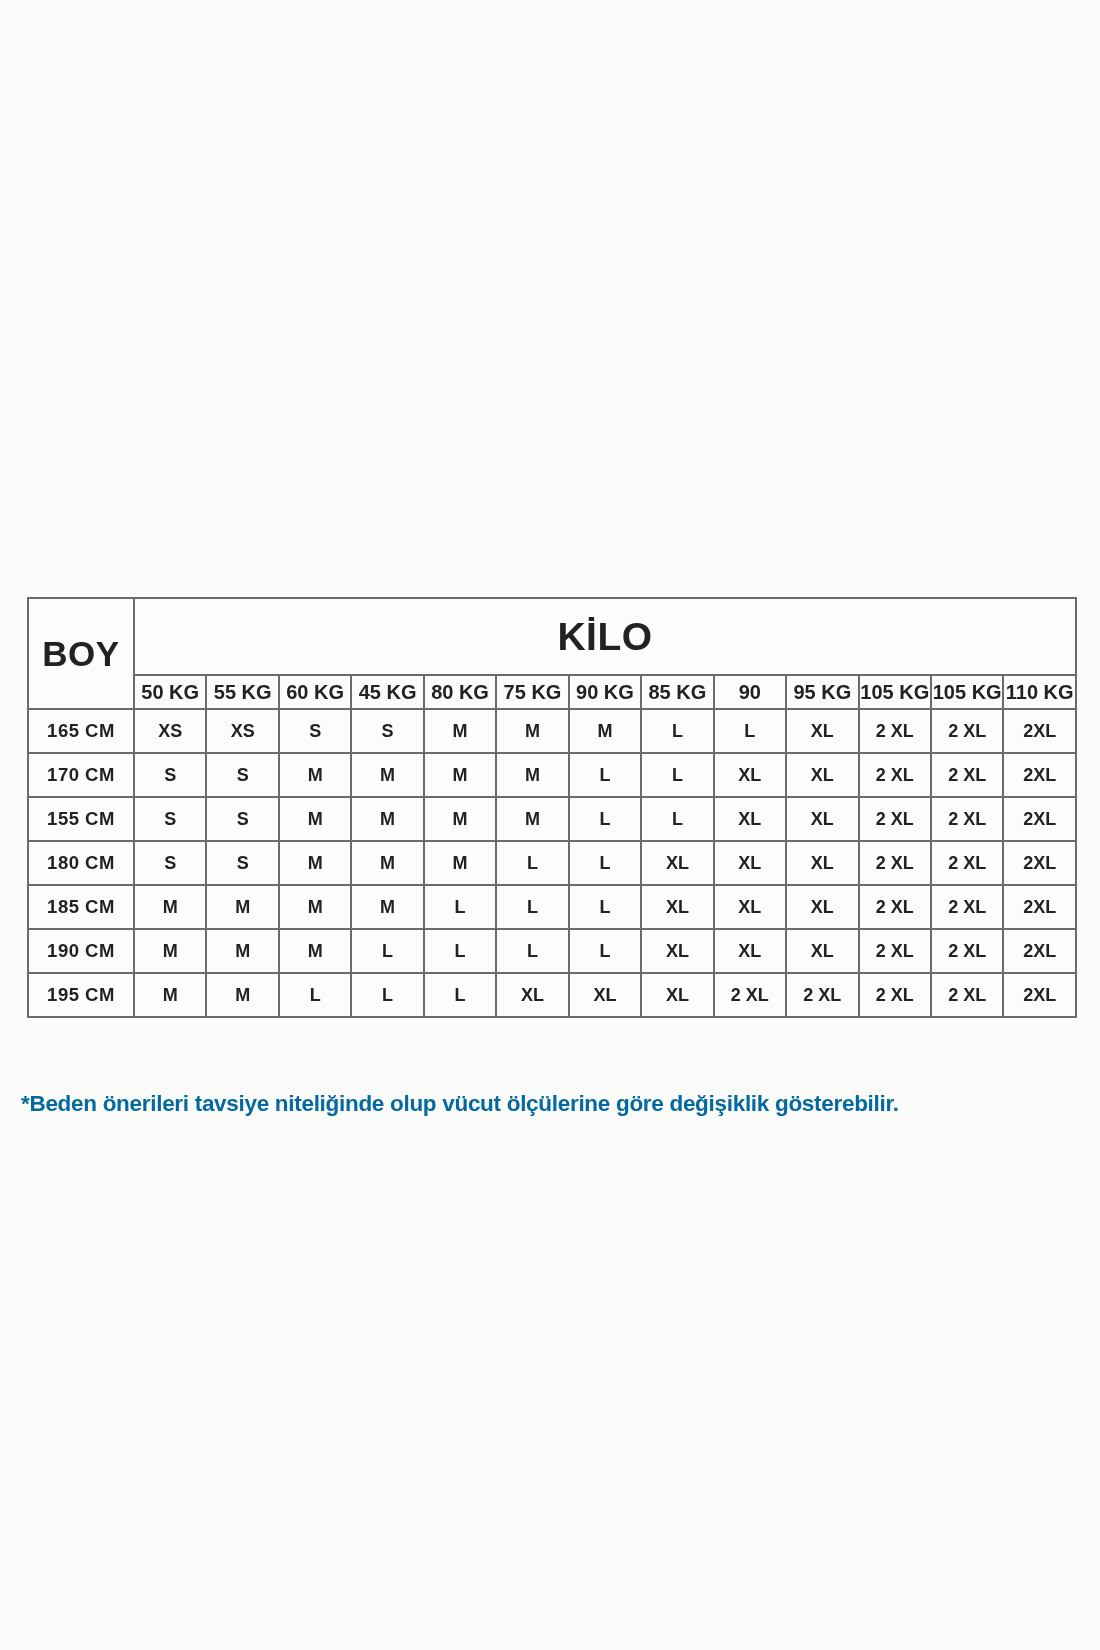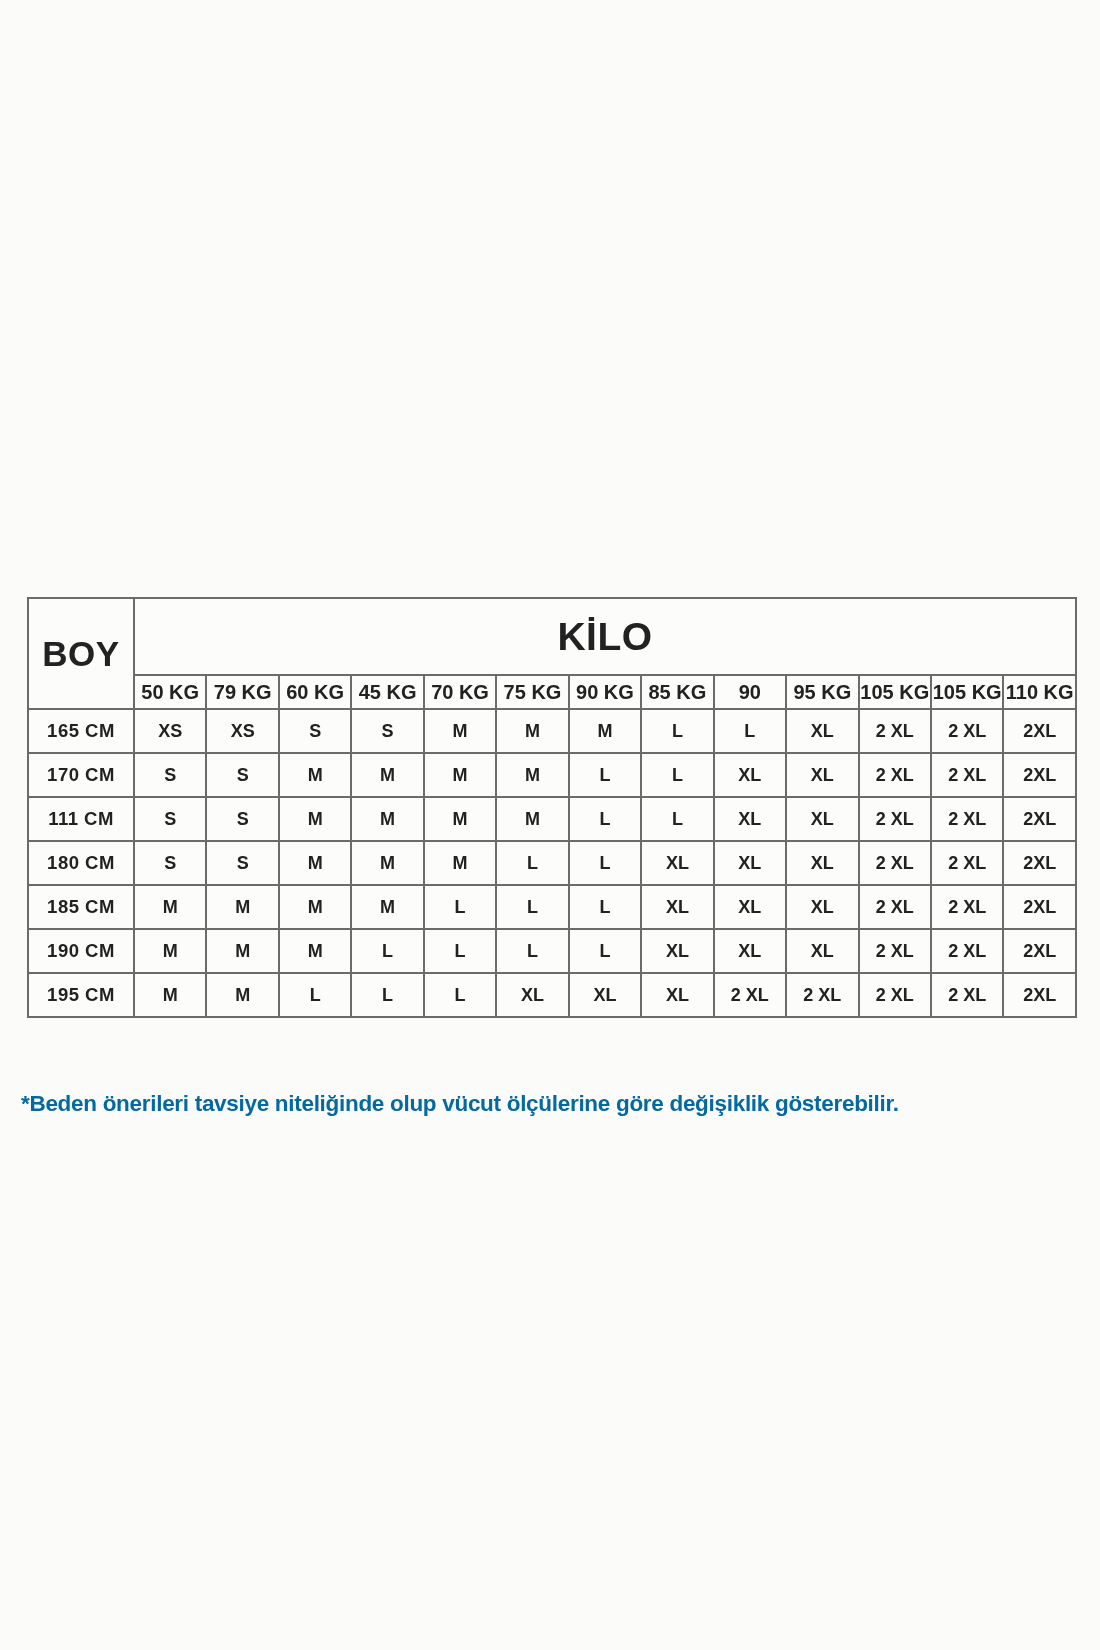--- a/index.html
+++ b/index.html
@@ -43,24 +43,24 @@
 <body>
 
 <table class="size-table">
   <tbody>
     <tr>
       <th class="corner-cell" rowspan="2">BOY</th>
       <th class="kilo-cell" colspan="13">KİLO</th>
     </tr>
     <tr class="weight-row">
       <th>50 KG</th>
-      <th>79 KG</th>
+      <th>55 KG</th>
       <th>60 KG</th>
       <th>45 KG</th>
-      <th>70 KG</th>
+      <th>80 KG</th>
       <th>75 KG</th>
       <th>90 KG</th>
       <th>85 KG</th>
       <th>90</th>
       <th>95 KG</th>
       <th>105 KG</th>
       <th>105 KG</th>
       <th>110 KG</th>
     </tr>
     <tr class="data-row">
@@ -89,21 +89,21 @@
       <td>M</td>
       <td>L</td>
       <td>L</td>
       <td>XL</td>
       <td>XL</td>
       <td>2 XL</td>
       <td>2 XL</td>
       <td>2XL</td>
     </tr>
     <tr class="data-row">
-      <td class="height-cell">111 CM</td>
+      <td class="height-cell">155 CM</td>
       <td>S</td>
       <td>S</td>
       <td>M</td>
       <td>M</td>
       <td>M</td>
       <td>M</td>
       <td>L</td>
       <td>L</td>
       <td>XL</td>
       <td>XL</td>

